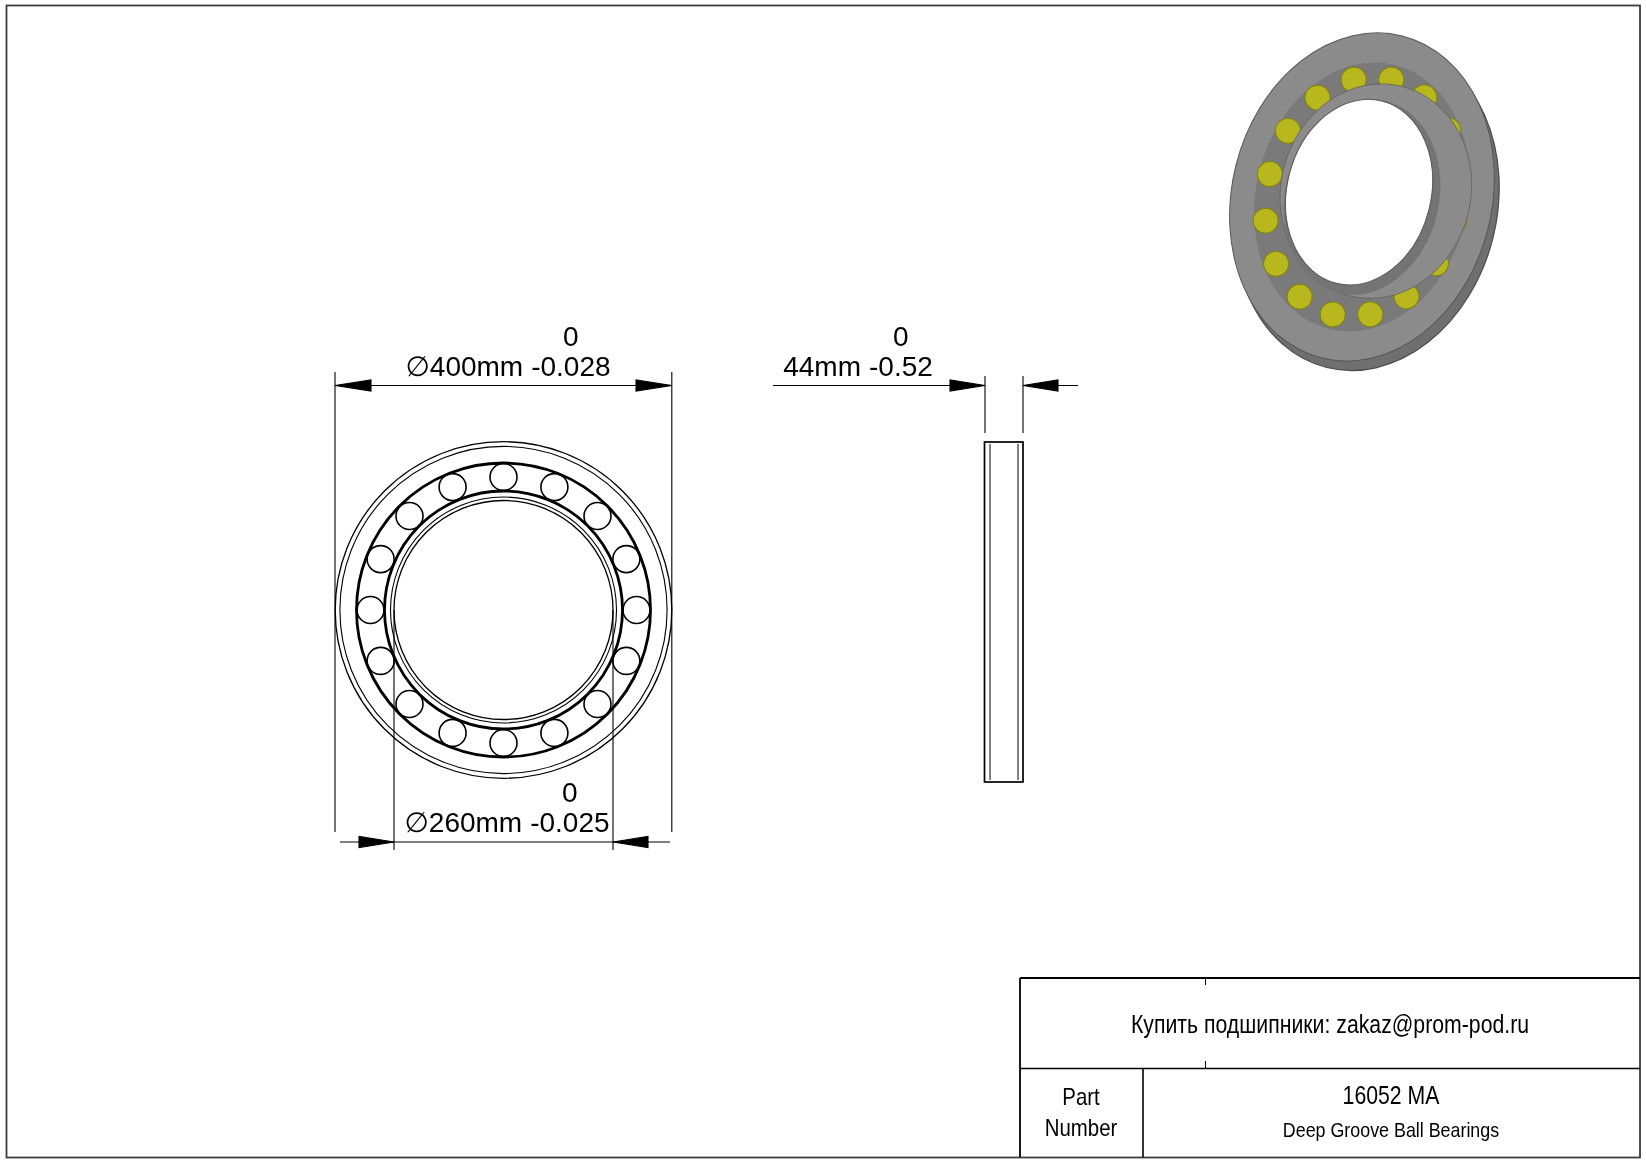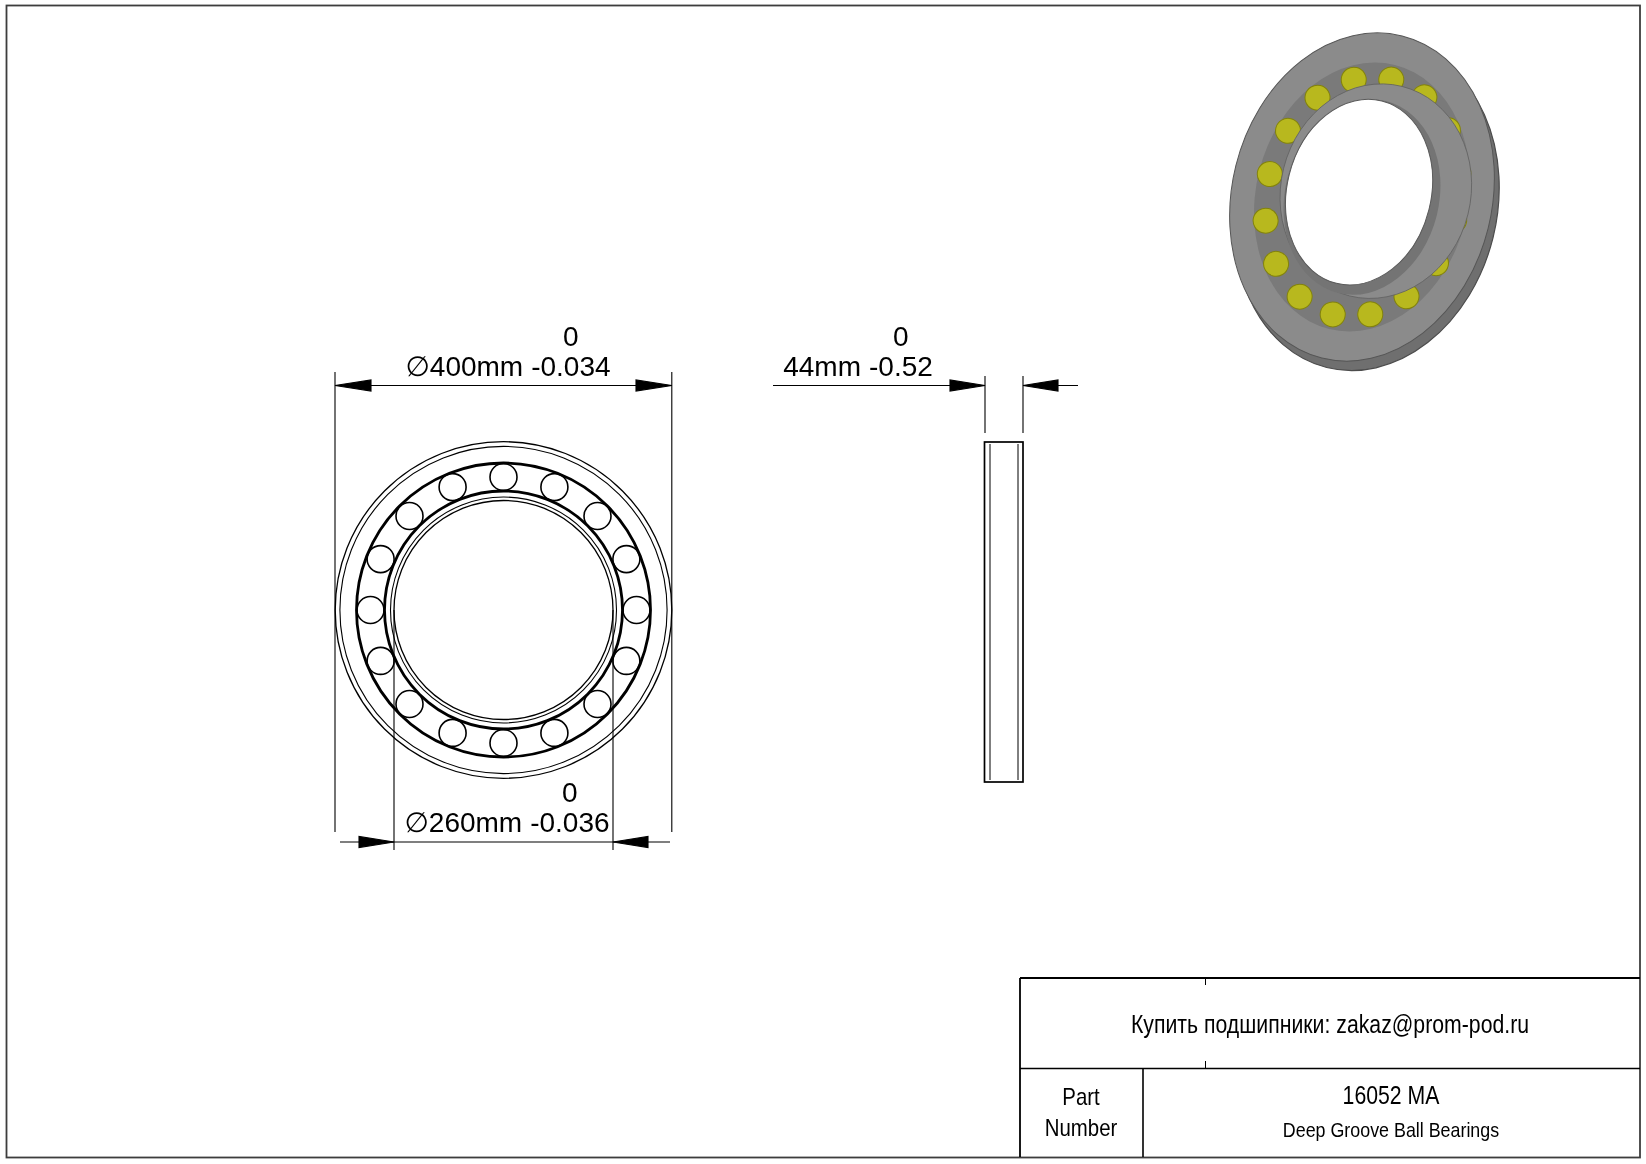--- a/index.html
+++ b/index.html
@@ -129,37 +129,37 @@
     <line x1="1143" y1="1068.5" x2="1143" y2="1157" stroke-width="1.6"></line>
     <line x1="1205.5" y1="978" x2="1205.5" y2="985" stroke-width="1"></line>
     <line x1="1205.5" y1="1061" x2="1205.5" y2="1068" stroke-width="1"></line>
   </g>
 </svg>
 
 <div class="dim-label" style="left:508px;top:322px;">
   <span class="main">∅400mm</span>
   <span class="tol">
     <span>0</span>
-    <span>-0.034</span>
+    <span>-0.028</span>
   </span>
 </div>
 
 <div class="dim-label" style="left:858px;top:322px;">
   <span class="main">44mm</span>
   <span class="tol">
     <span>0</span>
     <span>-0.52</span>
   </span>
 </div>
 
 <div class="dim-label" style="left:507px;top:778px;">
   <span class="main">∅260mm</span>
   <span class="tol">
     <span>0</span>
-    <span>-0.036</span>
+    <span>-0.025</span>
   </span>
 </div>
 
 <div>
   <div class="tb-text tb-contact" style="left:1330px;top:1024px;">Купить подшипники: zakaz@prom-pod.ru</div>
   <div class="tb-text tb-part" style="left:1081px;top:1112px;">
     <div>Part</div>
     <div>Number</div>
   </div>
   <div class="tb-text tb-pn" style="left:1391px;top:1095px;">16052 MA</div>

